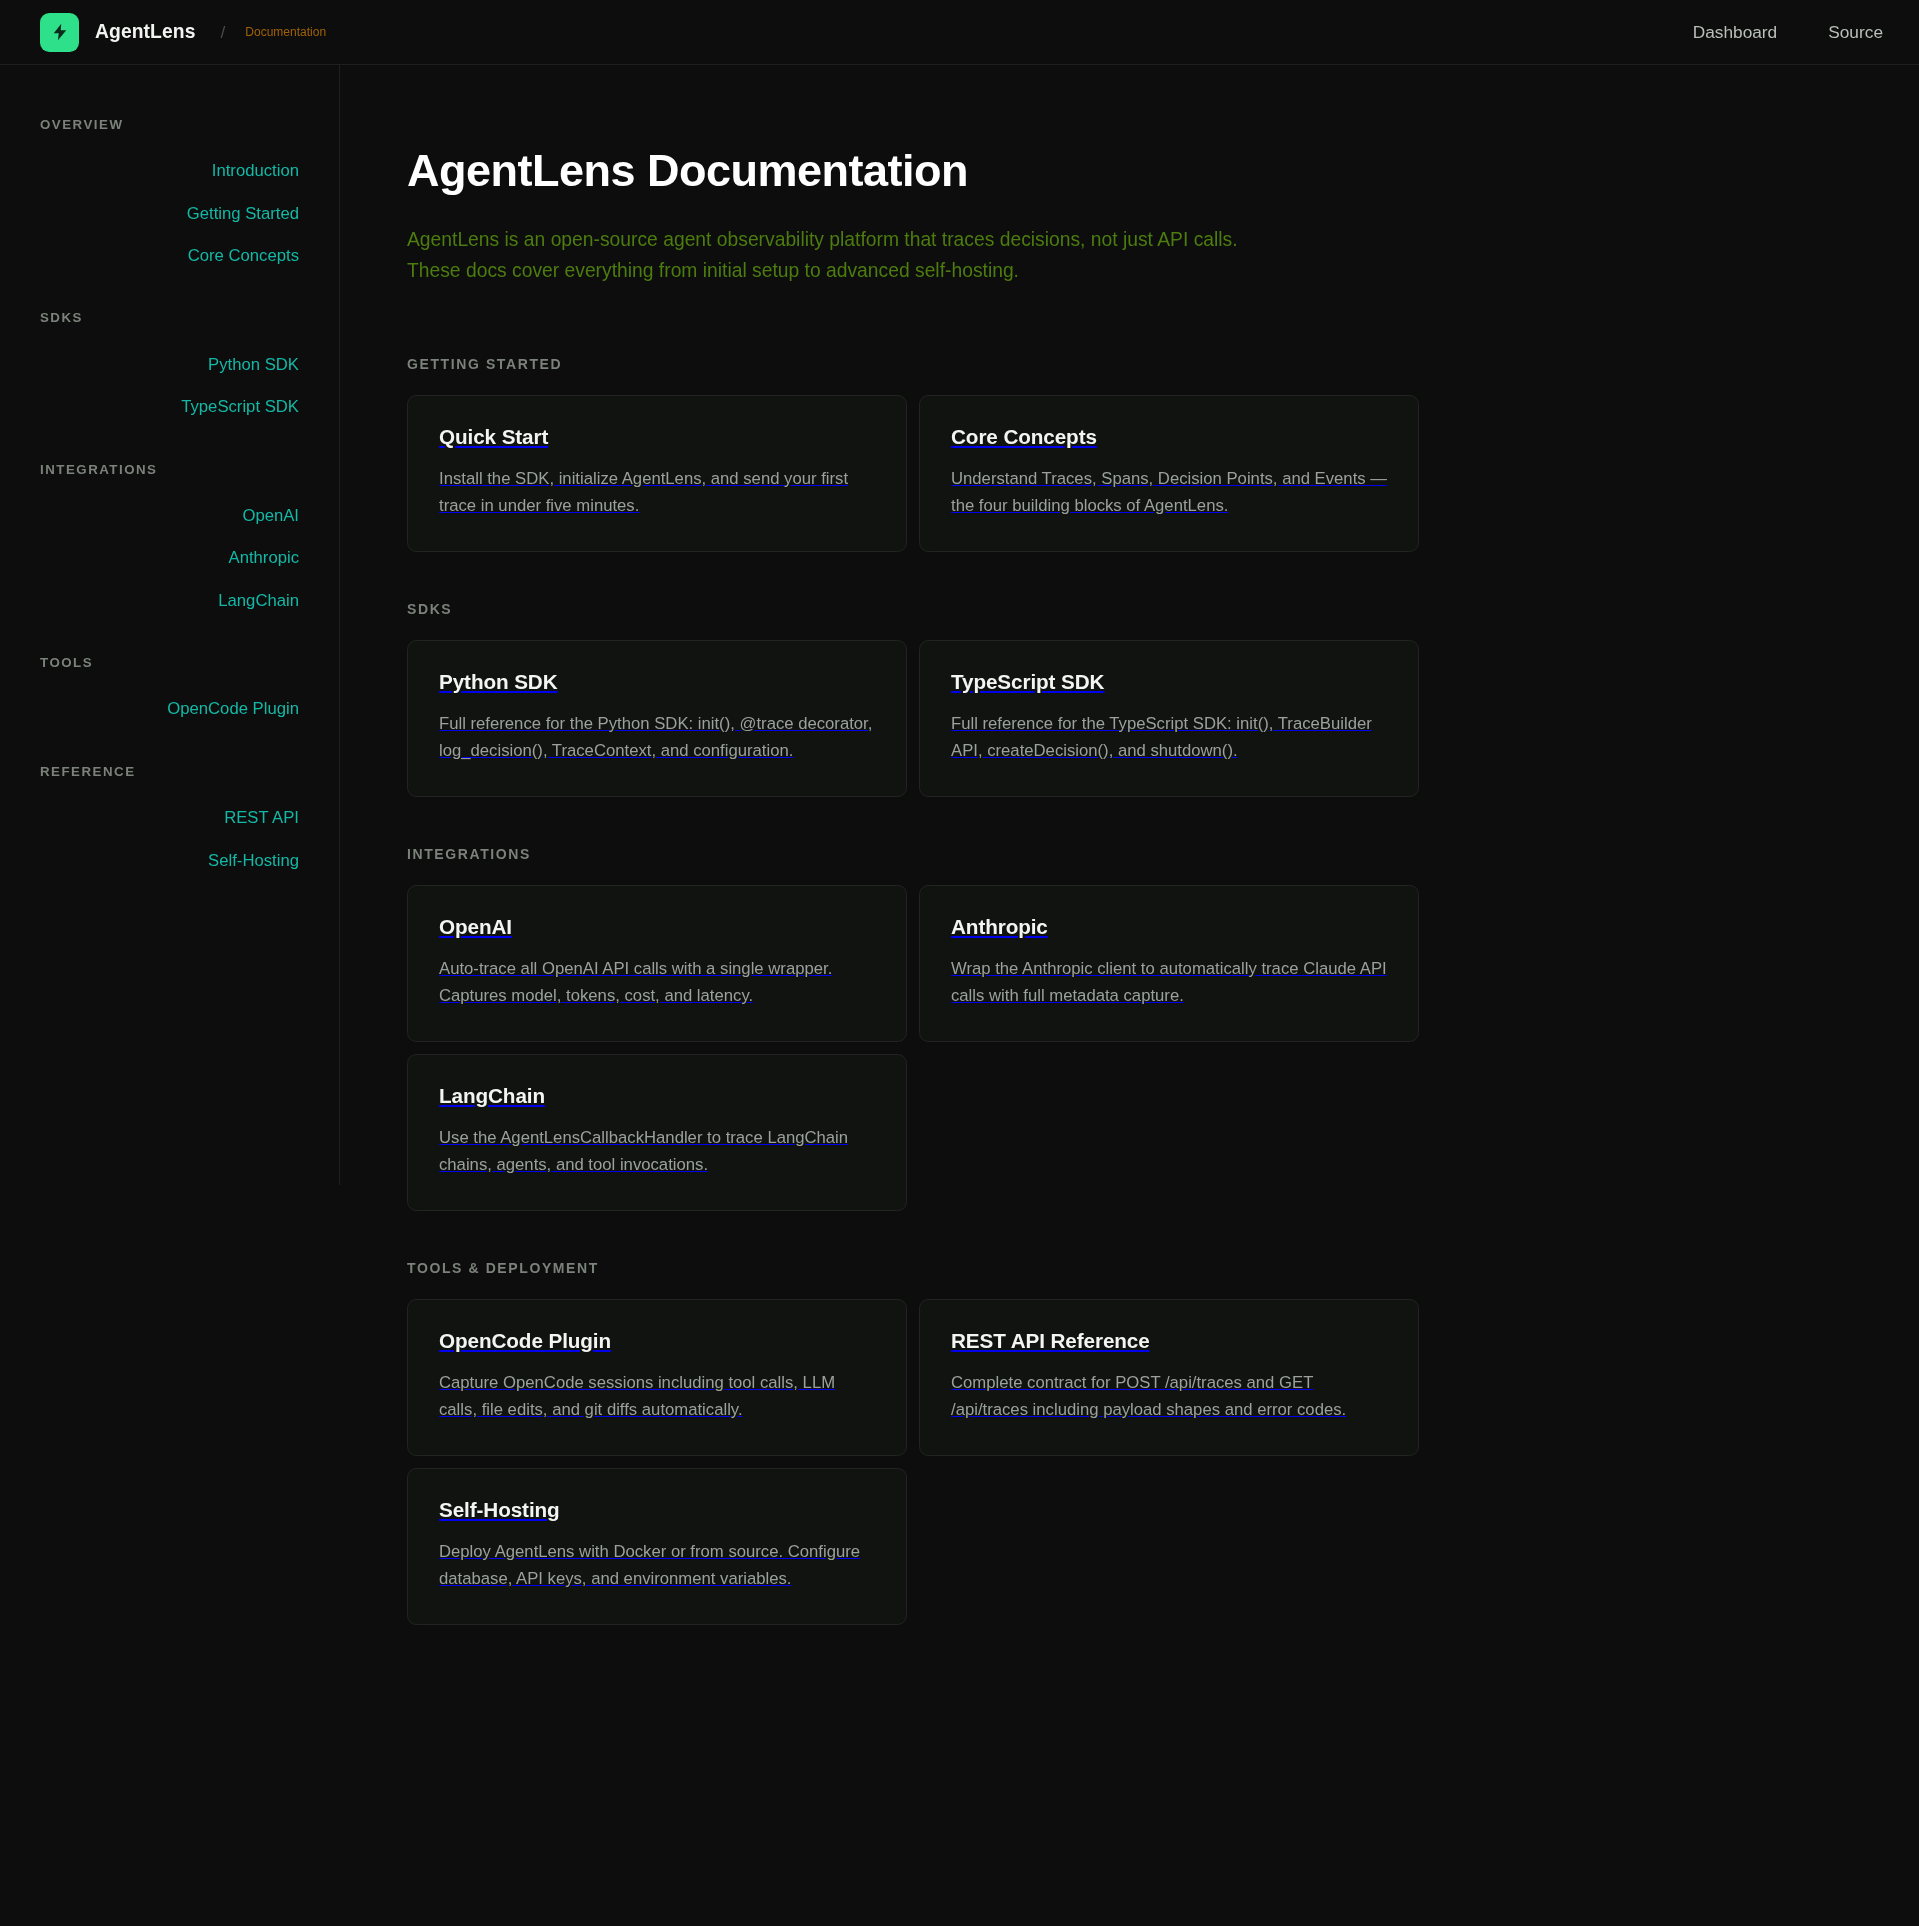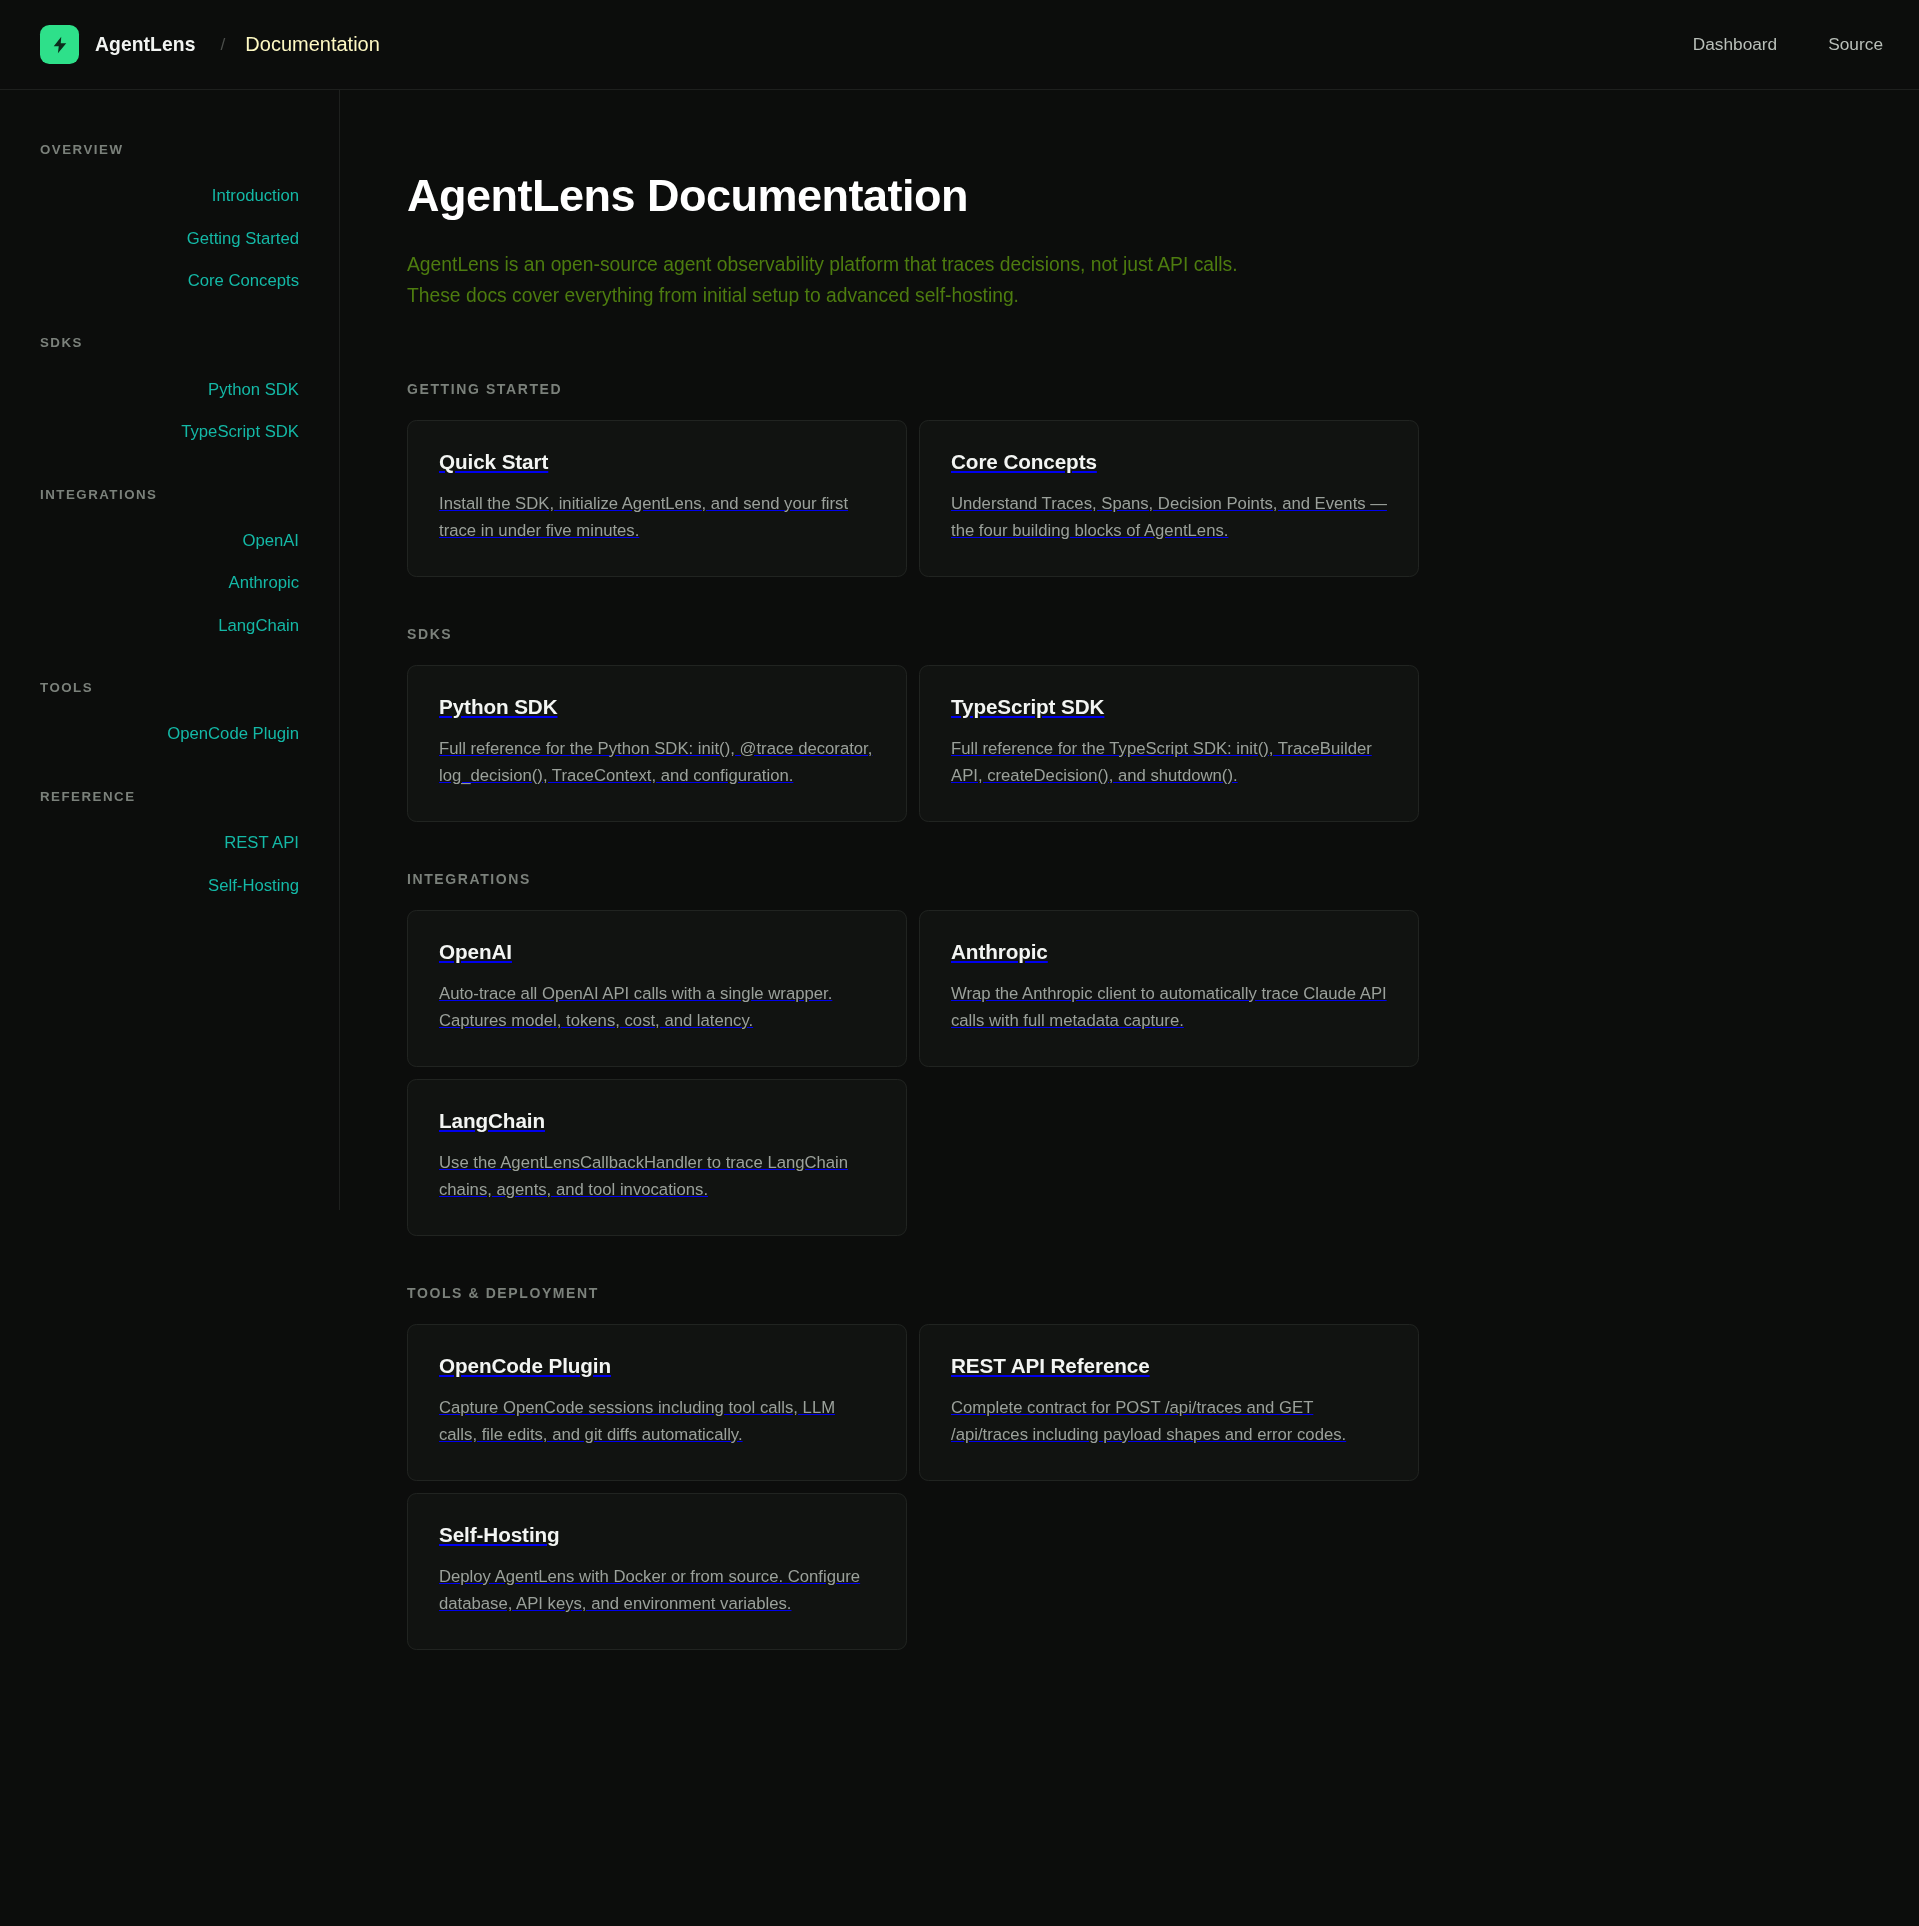--- a/index.html
+++ b/index.html
@@ -6,21 +6,21 @@
   html, body {
     width: 1919px;
     background: #0c0d0c;
     font-family: "Liberation Sans", sans-serif;
     -webkit-font-smoothing: antialiased;
   }
   body { min-height: 1926px; }
 
   
   .topbar {
-    height: 90px;
+    height: 65px;
     border-bottom: 0.7px solid #1e201e;
     display: flex;
     align-items: center;
     padding: 0 36px 0 40px;
     background: #0c0d0c;
   }
   .brand { display: flex; align-items: center; gap: 16px; }
   .logo-tile {
     width: 39px; height: 39px;
     border-radius: 9.3px;
@@ -33,22 +33,22 @@
     font-size: 19.3px;
     font-weight: 700;
     letter-spacing: 0.1px;
   }
   .crumb-sep {
     color: #4a4d4a;
     font-size: 17.3px;
     margin: 0 20px 0 25px;
   }
   .crumb-current {
-    color: #fef9c3;
-    font-size: 20px;
+    color: #a16207;
+    font-size: 12px;
   }
   .topnav {
     margin-left: auto;
     display: flex;
     align-items: center;
     gap: 51px;
   }
   .topnav a {
     color: #b9bfb9;
     font-size: 17.3px;

